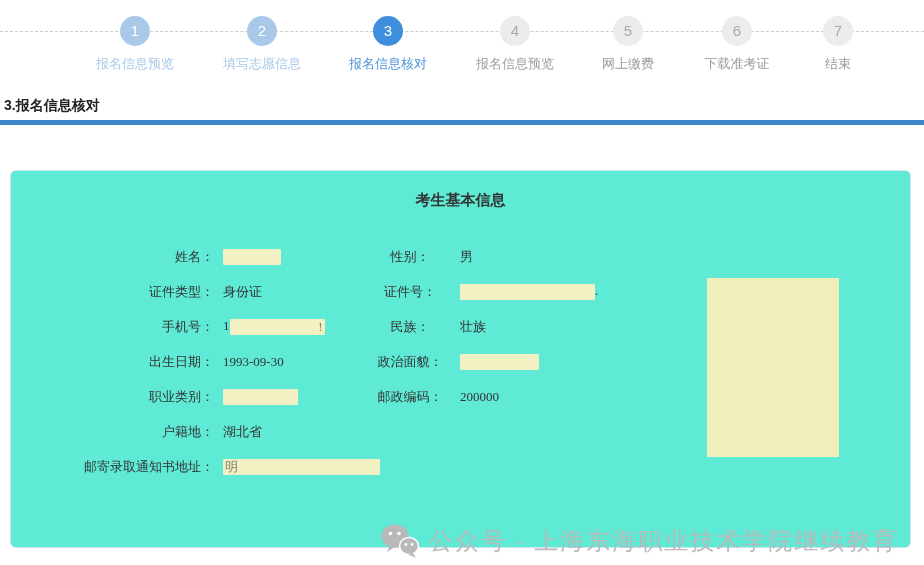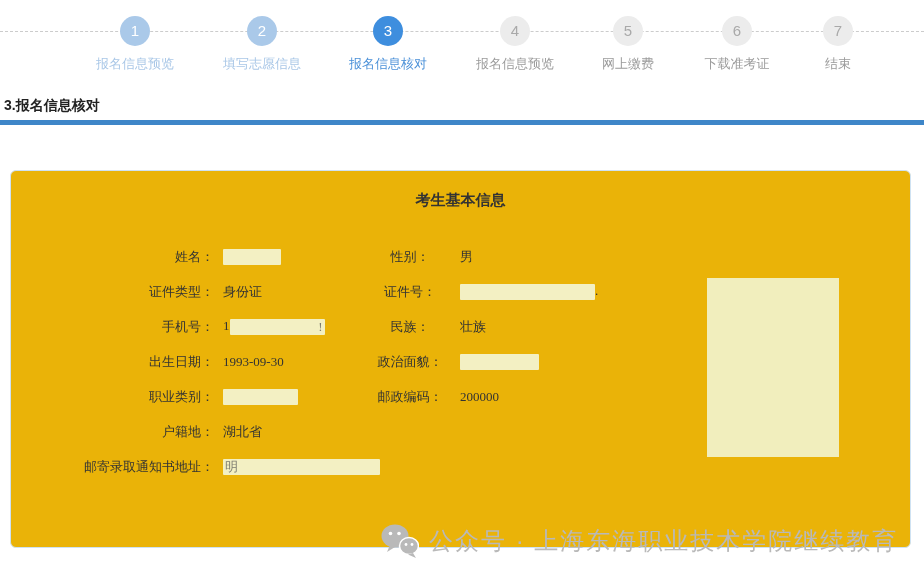--- a/index.html
+++ b/index.html
@@ -25,21 +25,21 @@
   .step.pending .slabel { color:#9b9b9b; }
 
   
   .section-heading { position:absolute; left:4px; top:97px; font-size:14px;
     font-weight:bold; color:#222; }
   .section-bar { position:absolute; left:0; top:120px; width:924px; height:5px;
     background:#3e86c8; }
 
   
   .panel { position:absolute; left:10px; top:170px; width:901px; height:378px;
-    background:#eab308; border:1px solid #cfe2f2; border-radius:6px; }
+    background:#5eead4; border:1px solid #cfe2f2; border-radius:6px; }
   .panel-title { position:absolute; left:0; right:0; top:20px; text-align:center;
     font-size:15px; font-weight:bold; color:#333; }
 
   .form-rows { position:absolute; left:0; top:68px; right:0;font-family:Liberation Serif, serif; }
   .frow { display:grid; grid-template-columns:203px 146px 100px auto;
     height:35px; align-items:center; font-size:13px; }
   .lbl { text-align:right; color:#333; white-space:nowrap; }
   .val { padding-left:9px; white-space:nowrap; }
   .lbl2 { text-align:center; color:#333; white-space:nowrap; }
   .val2 { text-align:left; white-space:nowrap; }

